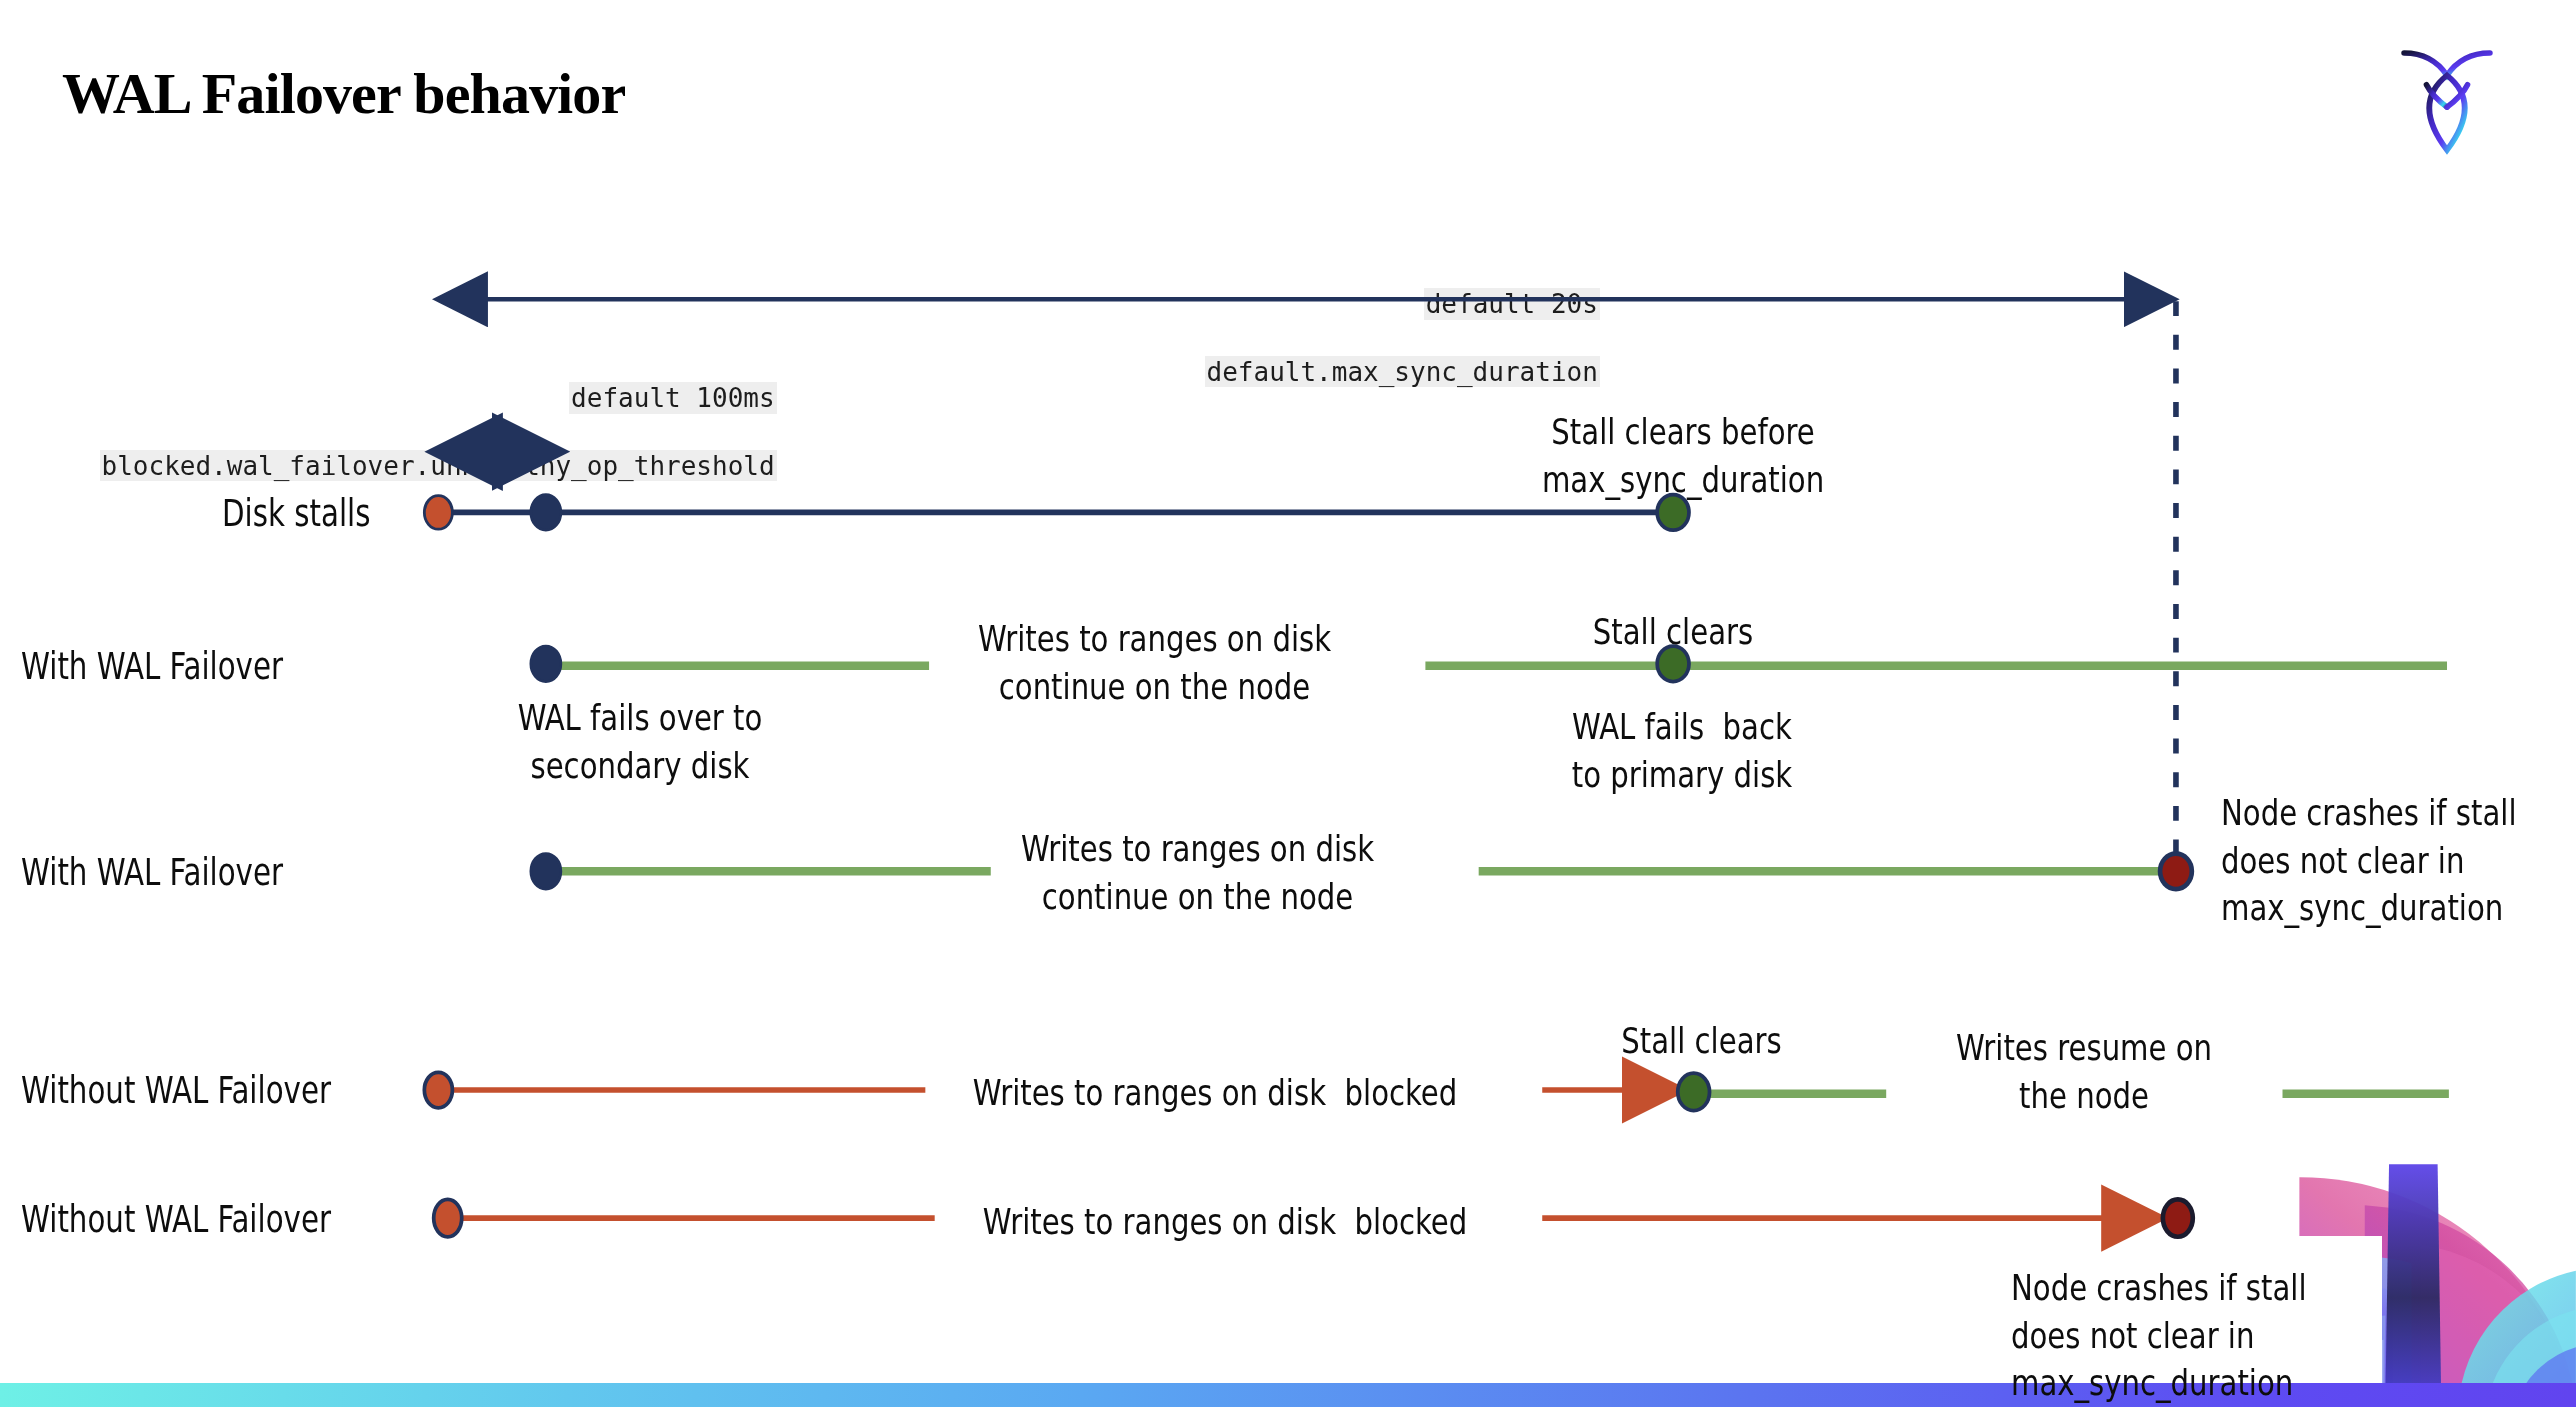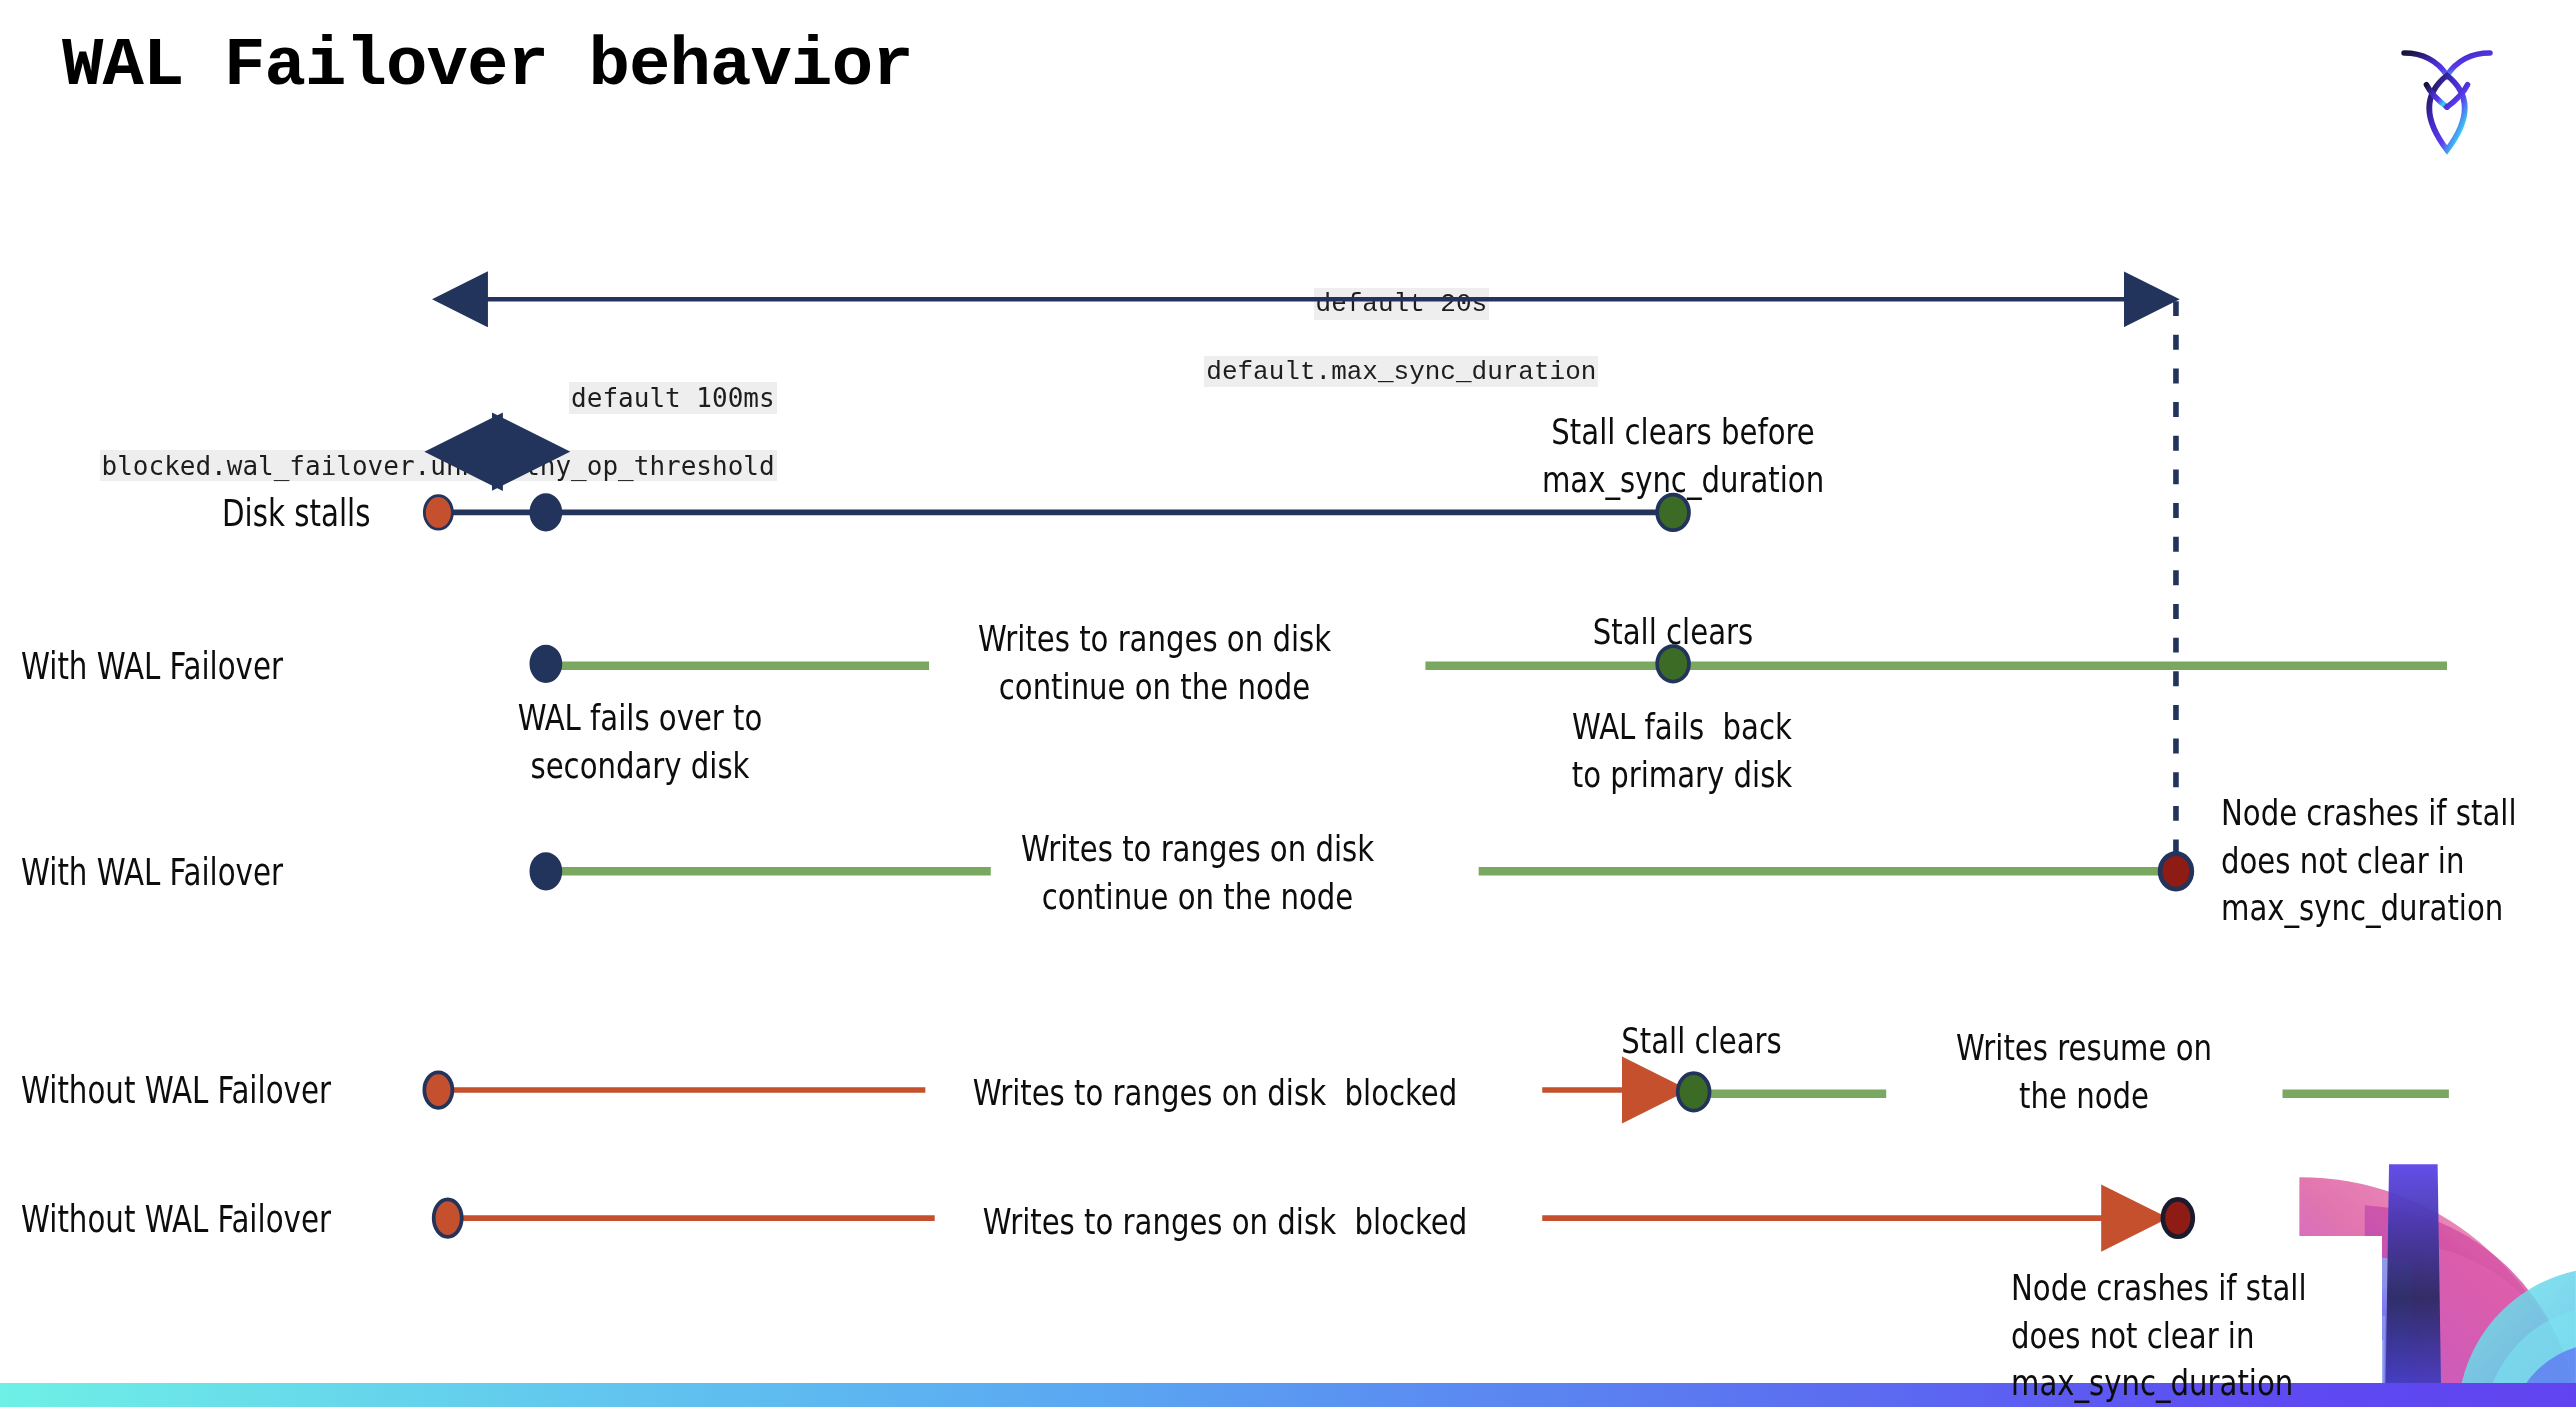--- a/index.html
+++ b/index.html
@@ -21,26 +21,26 @@
     width: 2576px;
     height: 1408px;
     background: #ffffff;
     overflow: hidden;
   }
 
   
   #page-title {
     position: absolute;
     left: 62px;
-    top: 27px;
-    font-size: 69px;
+    top: 60px;
+    font-size: 58px;
     font-weight: 700;
     letter-spacing: -0.9px;
     color: #000000;
-    font-family: Liberation Mono, monospace;
+    font-family: Liberation Serif, serif;
     white-space: nowrap;
   }
 
   
   #brand-logo {
     position: absolute;
     left: 2391px;
     top: 34px;
     width: 112px;
     height: 122px;
@@ -53,21 +53,21 @@
     font-size: 26px;
     line-height: 1.30;
     color: #1d1d1d;
     white-space: pre;
   }
   .code-chip span {
     background: #eeeeee;
     padding: 0.9px 1.9px;
   }
 
-  #max-sync-annotation { left: 1142px; top: 254px; text-align: center; font-family: Liberation Mono, monospace; }
+  #max-sync-annotation { left: 1142px; top: 254px; text-align: right; }
   #unhealthy-op-annotation { left: 37px; top: 348px; text-align: right; }
 
   
   #diagram-svg {
     position: absolute;
     left: 0; top: 0;
     width: 2576px;
     height: 1408px;
   }
 

